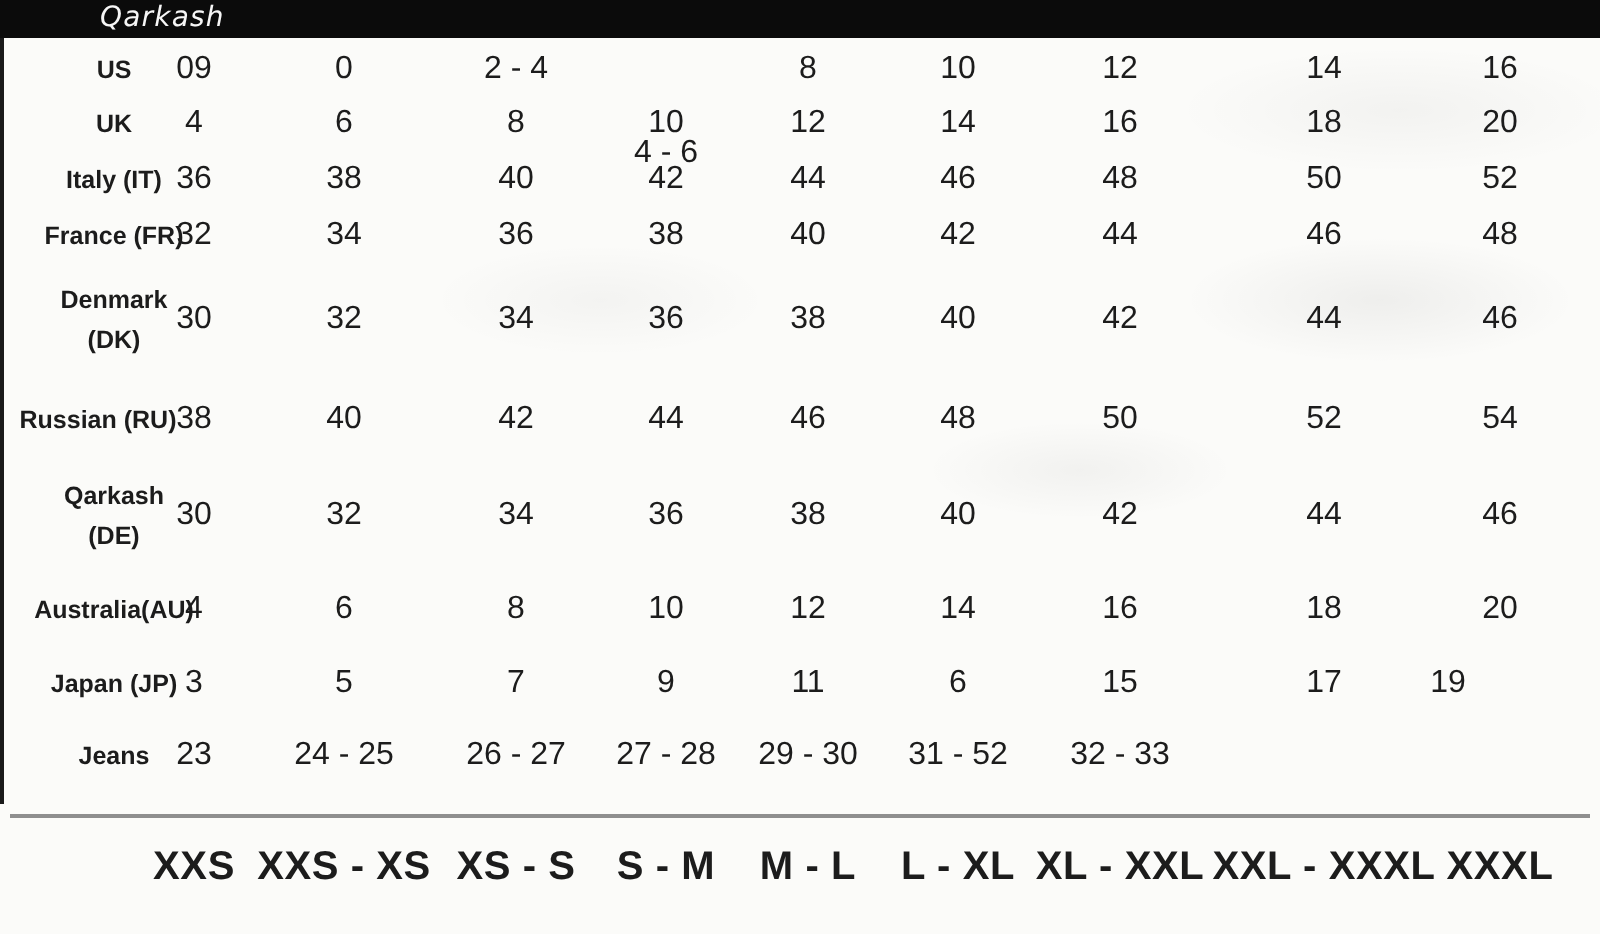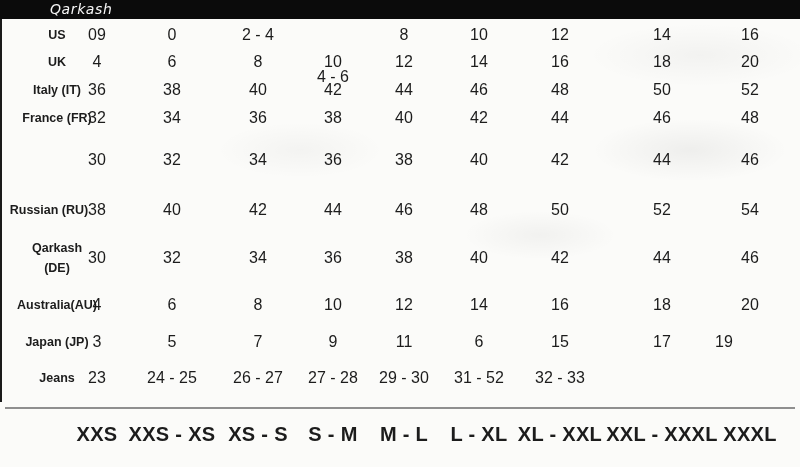--- a/index.html
+++ b/index.html
@@ -86,20 +86,24 @@
       <div class="cell lbl" style="left: 57px; top: 118px;">France (FR)</div>
       <div class="cell val" style="left: 97px; top: 118px;">32</div>
       <div class="cell val" style="left: 172px; top: 118px;">34</div>
       <div class="cell val" style="left: 258px; top: 118px;">36</div>
       <div class="cell val" style="left: 333px; top: 118px;">38</div>
       <div class="cell val" style="left: 404px; top: 118px;">40</div>
       <div class="cell val" style="left: 479px; top: 118px;">42</div>
       <div class="cell val" style="left: 560px; top: 118px;">44</div>
       <div class="cell val" style="left: 662px; top: 118px;">46</div>
       <div class="cell val" style="left: 750px; top: 118px;">48</div>
+      <div class="cell lbl" style="left: 57px; top: 160px;">
+        <div>Denmark</div>
+        <div>(DK)</div>
+      </div>
       <div class="cell val" style="left: 97px; top: 160px;">30</div>
       <div class="cell val" style="left: 172px; top: 160px;">32</div>
       <div class="cell val" style="left: 258px; top: 160px;">34</div>
       <div class="cell val" style="left: 333px; top: 160px;">36</div>
       <div class="cell val" style="left: 404px; top: 160px;">38</div>
       <div class="cell val" style="left: 479px; top: 160px;">40</div>
       <div class="cell val" style="left: 560px; top: 160px;">42</div>
       <div class="cell val" style="left: 662px; top: 160px;">44</div>
       <div class="cell val" style="left: 750px; top: 160px;">46</div>
       <div class="cell lbl" style="left: 49px; top: 210px;">Russian (RU)</div>

